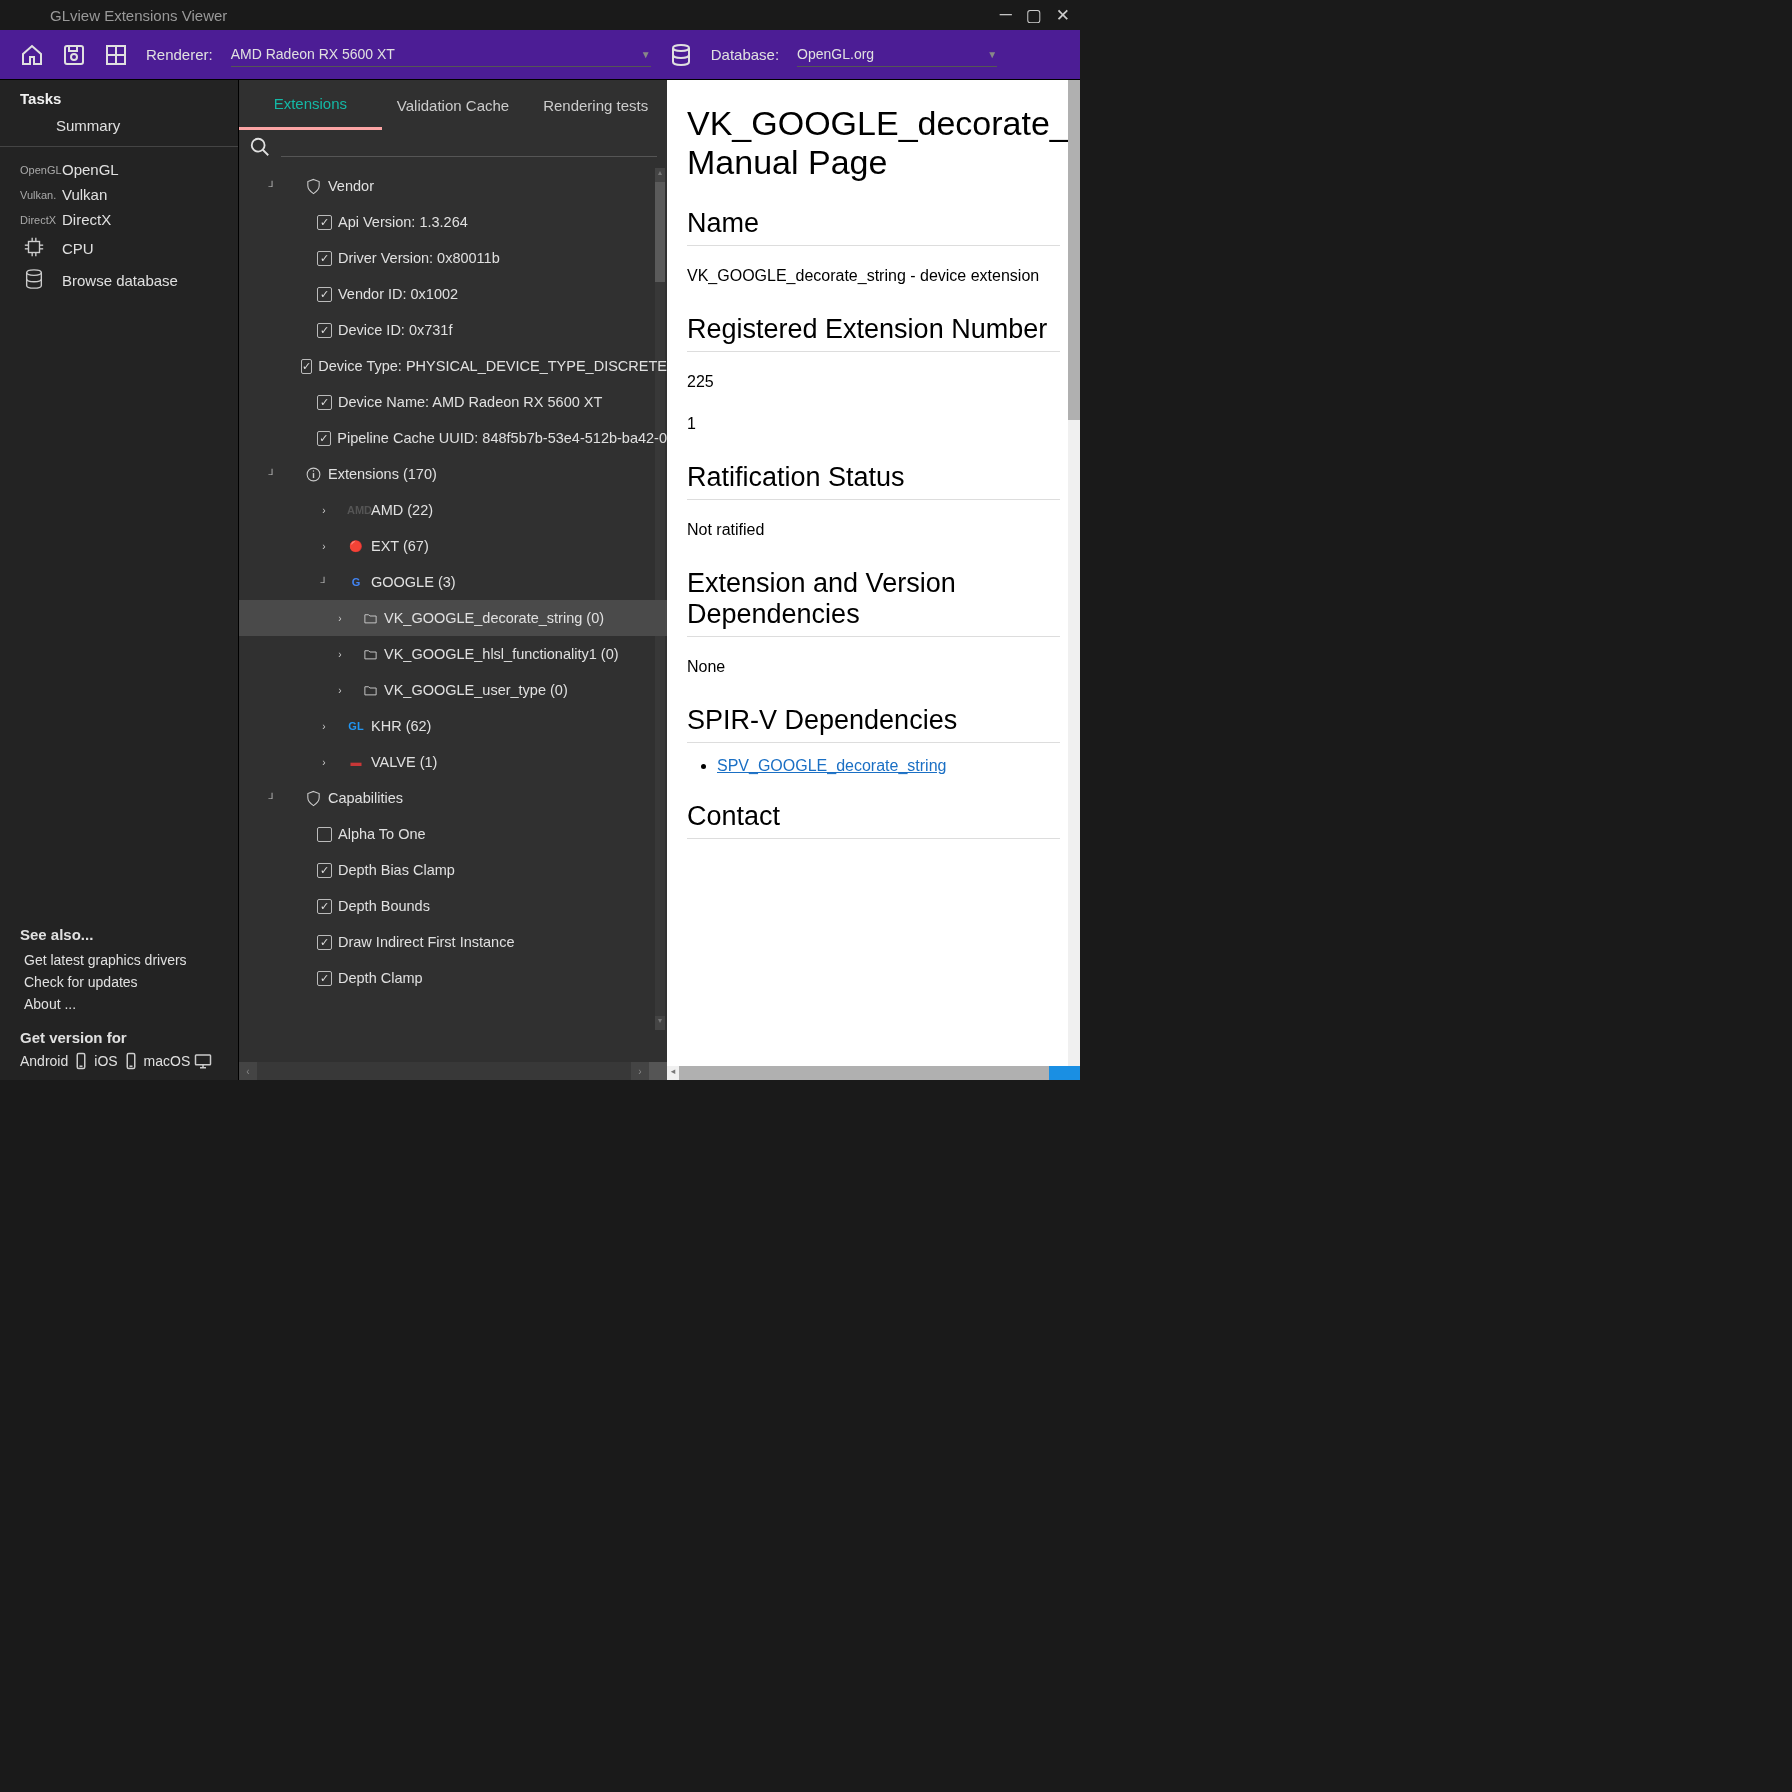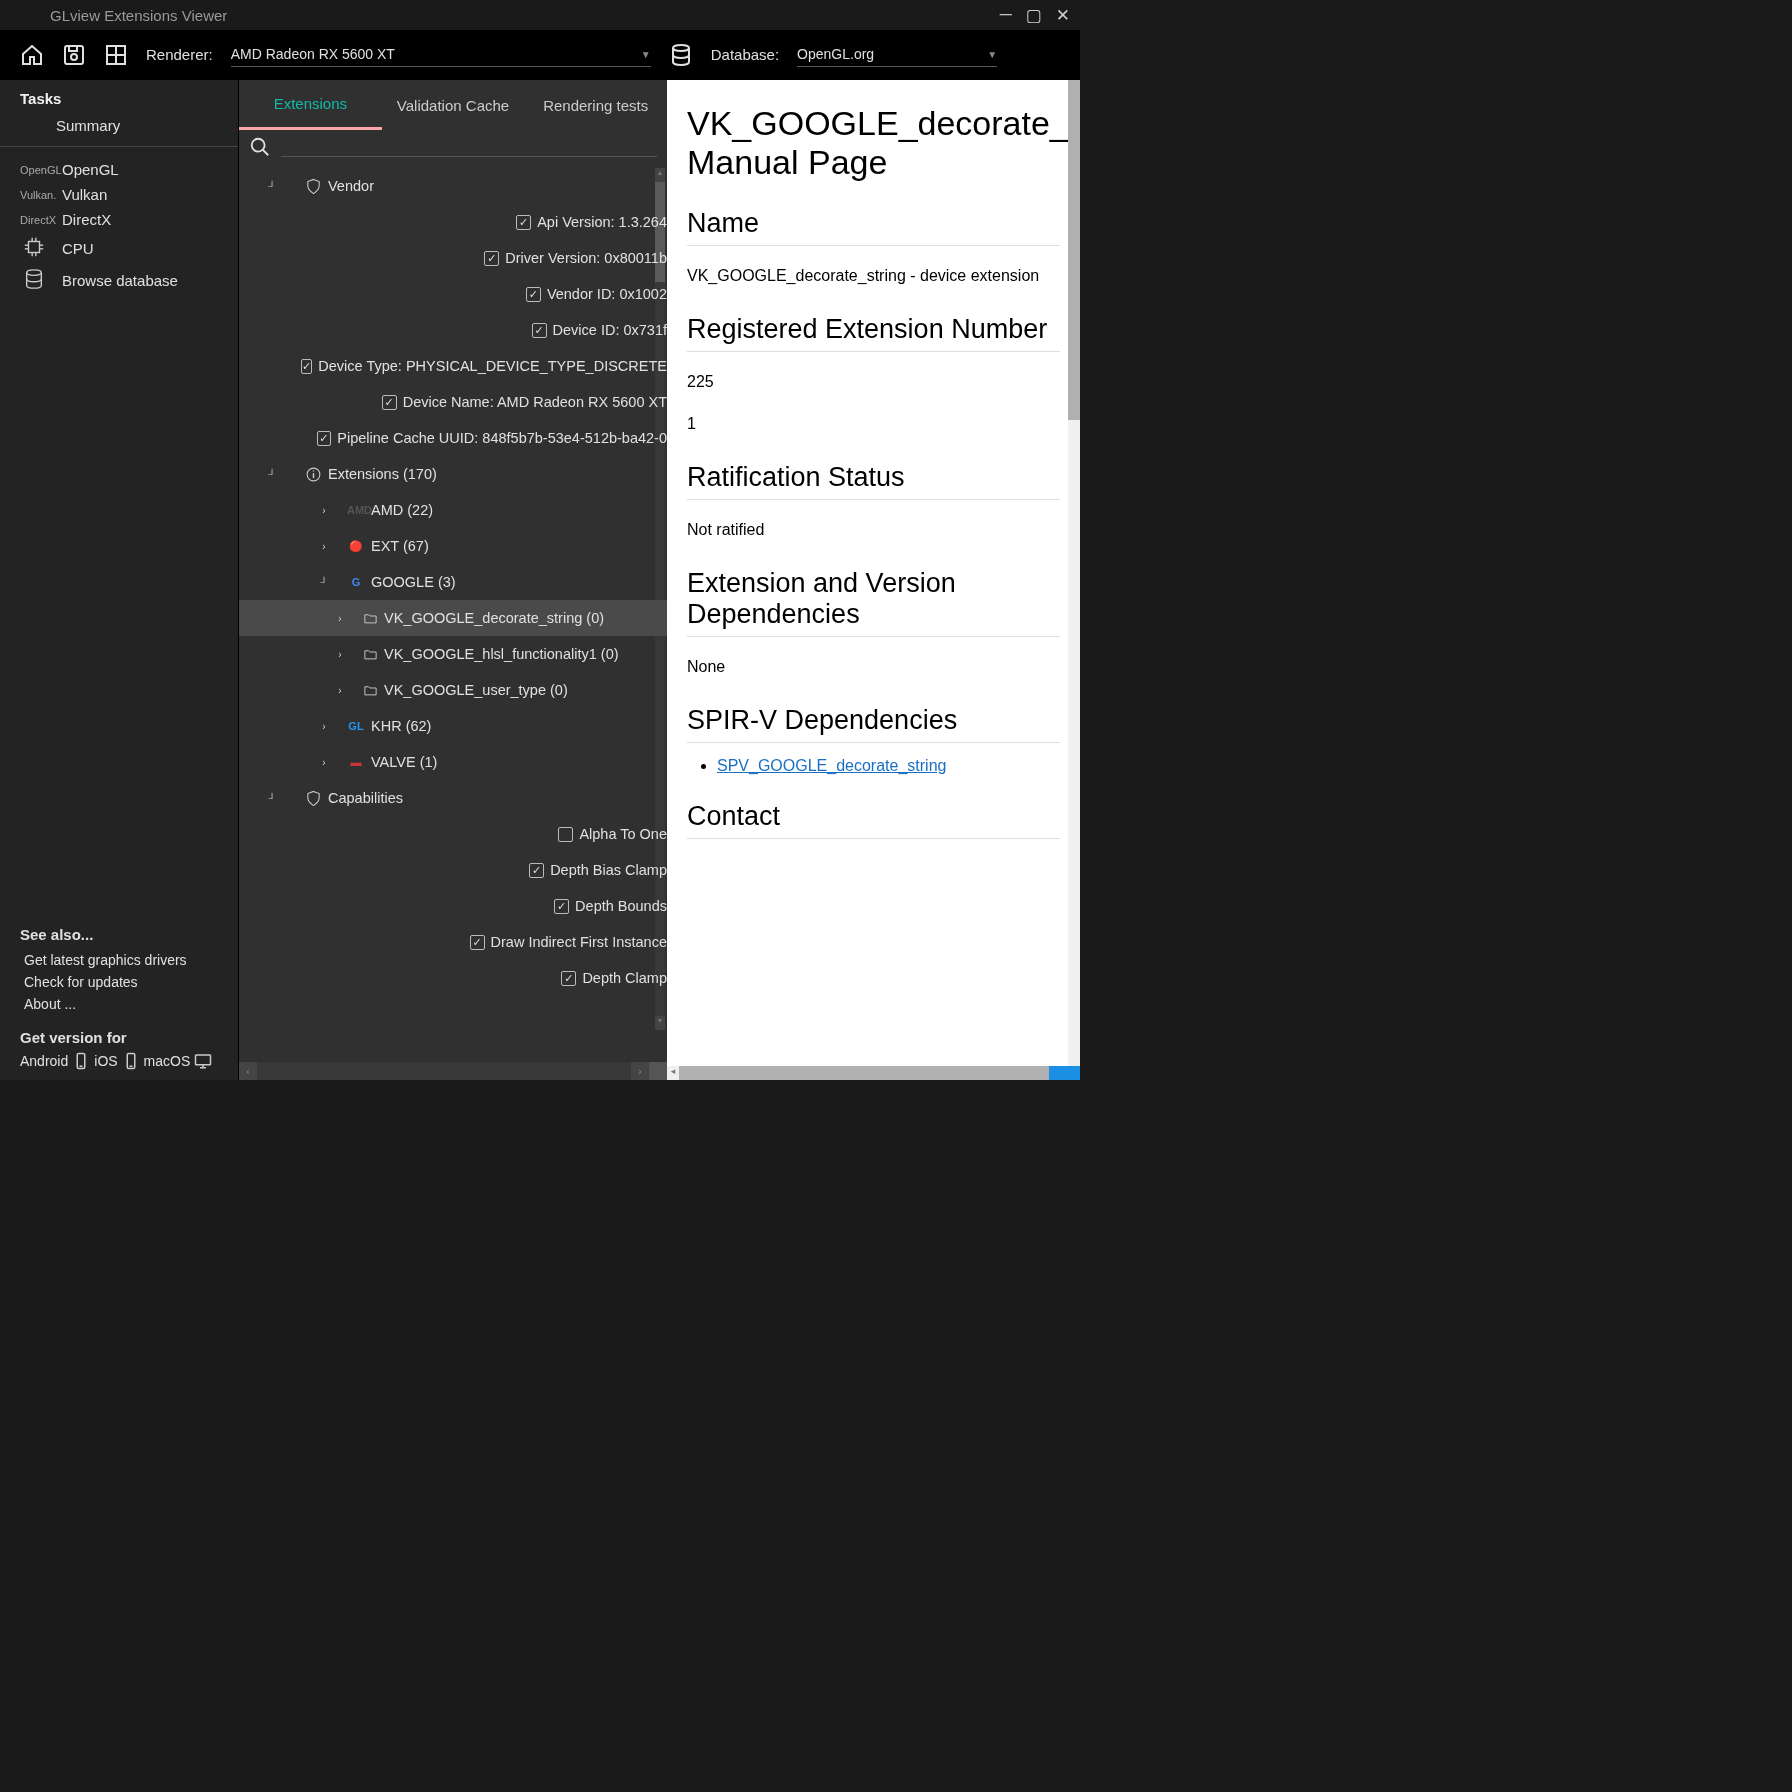--- a/index.html
+++ b/index.html
@@ -20,21 +20,21 @@
   display: flex;
   align-items: center;
   padding: 0 10px;
   color: #999;
 }
 .titlebar .title { margin-left: 40px; font-size: 15px; }
 .titlebar .wincontrols { margin-left: auto; display: flex; gap: 14px; align-items: center; }
 .titlebar .wincontrols span { font-size: 17px; cursor: default; color: #ccc; }
 .toolbar {
   height: 50px;
-  background: #000000;
+  background: #4c1d95;
   display: flex;
   align-items: center;
   padding: 0 20px;
   gap: 18px;
   border-bottom: 1px solid #000;
 }
 .toolbar .icon { width: 24px; height: 24px; fill: #e0e0e0; stroke: #e0e0e0; }
 .toolbar .label { font-size: 15px; }
 .toolbar .dropdown {
   border-bottom: 1px solid #555;
@@ -102,21 +102,21 @@
 .node .arrow { width: 18px; display: inline-flex; justify-content: center; font-size: 10px; color: #ccc;}
 .node .chk {
   width: 15px; height: 15px; border: 1.5px solid #bbb;
   border-radius: 2px; display: inline-flex; align-items: center; justify-content: center;
   font-size: 11px; margin-right: 6px;
 }
 .node .chk.on::after { content: "✓"; color: #e0e0e0; }
 .node .txt { }
 .node .badge { margin-right: 6px; font-size: 11px; width: 18px; text-align: center;}
 .depth0 { padding-left: 24px; }
-.depth1 { padding-left: 60px; justify-content: flex-end; }
+.depth1 { padding-left: 60px; }
 .depth2 { padding-left: 76px; }
 .depth3 { padding-left: 92px; }
 .selected { background: #4a4a4a; }
 .shield, .info { width: 17px; height: 17px; margin-right: 6px; }
 .folder { width: 15px; height: 15px; margin-right: 6px; fill: none; stroke: #ccc; stroke-width: 1.5; }
 .vscroll { position: absolute; right: 2px; top: 4px; width: 10px; height: 96%; background: #383838;}
 .vscroll .thumb { width: 10px; background: #5a5a5a; position: absolute; }
 .hscroll { height: 18px; background: #383838; display: flex; align-items: center; }
 .hscroll .arrowbtn { width: 18px; height: 18px; background: #444; display: flex; align-items: center; justify-content: center; font-size: 10px; color: #888;}
 .hscroll .track { flex: 1; }

